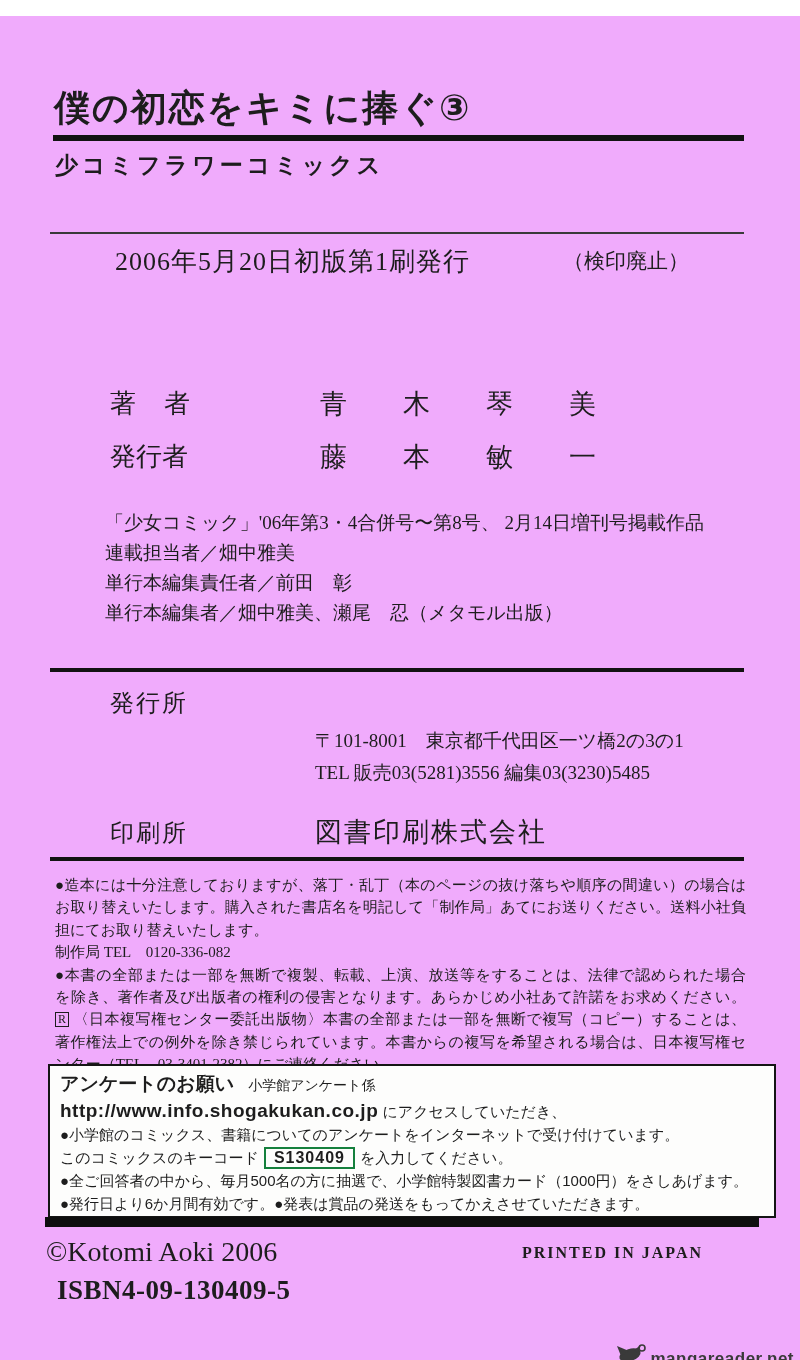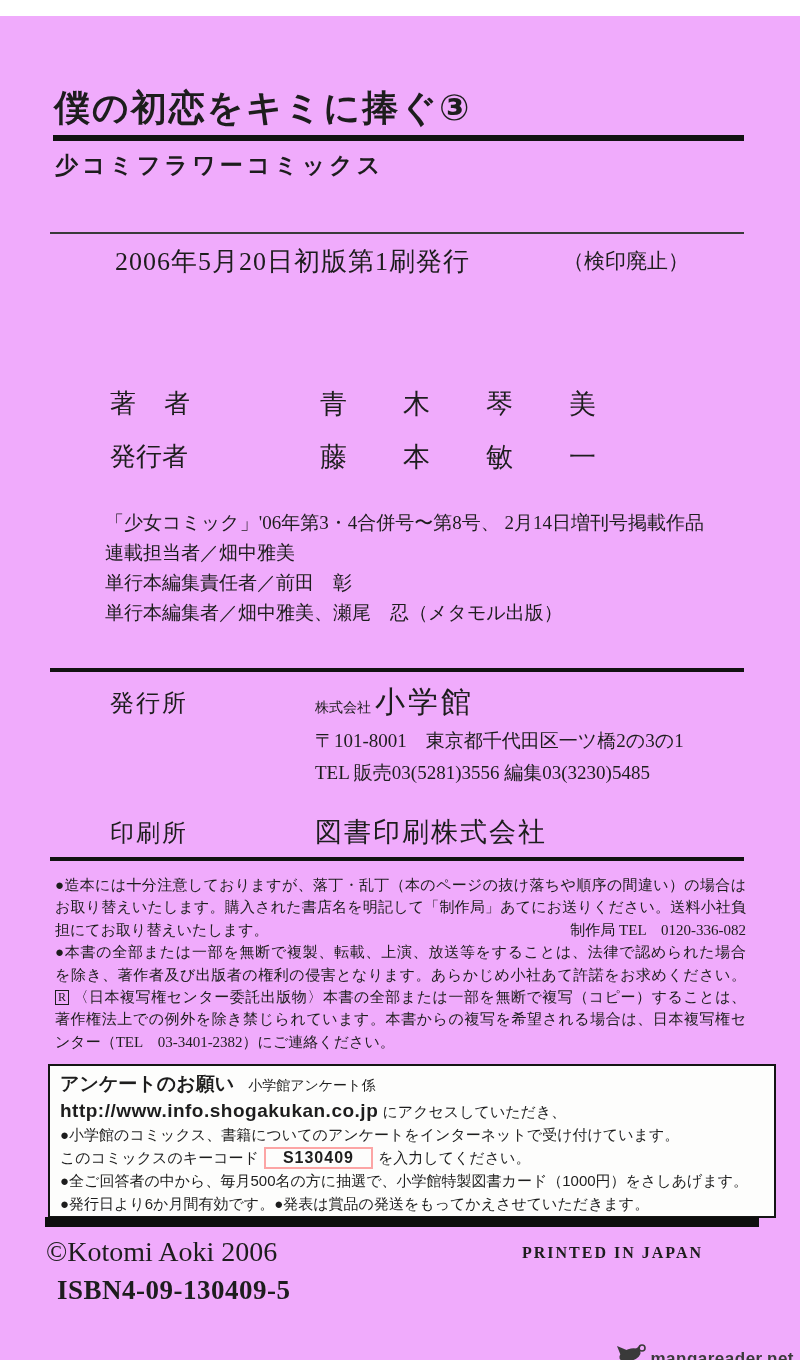--- a/index.html
+++ b/index.html
@@ -38,35 +38,35 @@
   .company-name{font-size:30px;letter-spacing:3px;}
   .address{left:315px;top:712px;font-size:19px;white-space:nowrap;}
   .telline{left:315px;top:744px;font-size:19px;white-space:nowrap;}
   .printer-label{left:110px;top:801px;font-size:24px;letter-spacing:2px;white-space:nowrap;}
   .printer-name{left:315px;top:798px;font-size:27px;letter-spacing:2px;white-space:nowrap;}
   .rule-mid2{left:50px;top:841px;width:694px;height:4px;background:#121212;}
 
   
   .legal{left:55px;top:858px;width:691px;font-size:15px;line-height:22.4px;}
   .legal-line{text-align:justify;text-align-last:justify;}
-  .legal-line.flexline{display:flex;justify-content:space-between;text-align:left;text-align-last:left;}
+  .legal-line.flexline{display:flex;justify-content:space-between;text-align:left;text-align-last:left;flex-direction:column;}
   .legal-line.plain{text-align:left;text-align-last:left;}
   .rbox{display:inline-block;border:1.5px solid #1d1d1d;line-height:13px;font-size:12px;
         padding:0 2px;margin-right:4px;vertical-align:1px;}
 
   
   .survey{left:48px;top:1048px;width:704px;height:138px;border:2.5px solid #151515;
           background:#fdfdfc;padding:6px 10px;box-sizing:content-box;
           font-size:15px;line-height:23px;}
   .survey-head{display:flex;align-items:baseline;gap:14px;margin-bottom:2px;}
   .survey-title{font-size:19px;font-weight:bold;}
   .survey-sub{font-size:14px;}
   .survey-url{font-size:19px;font-weight:bold;letter-spacing:0.5px;}
-  .keycode{display:inline-block;border:2px solid #fca5a5;font-size:16px;font-weight:bold;
-           padding:0 17px;line-height:18px;margin:0 5px;letter-spacing:1px;}
+  .keycode{display:inline-block;border:2px solid #15803d;font-size:16px;font-weight:bold;
+           padding:0 8px;line-height:18px;margin:0 5px;letter-spacing:1px;}
 
   .bigbar{left:45px;top:1201px;width:714px;height:10px;background:#0e0e0e;}
 
   
   .copyright{left:46px;top:1220px;font-size:28px;white-space:nowrap;}
   .printedin{left:522px;top:1228px;font-size:16px;font-weight:bold;letter-spacing:2px;white-space:nowrap;}
   .isbn{left:57px;top:1259px;font-size:27px;font-weight:bold;letter-spacing:0.5px;white-space:nowrap;}
 
   .watermark{right:6px;top:1326px;display:flex;align-items:center;gap:2px;color:#3a3a3a;}
   .watermark-text{font-size:17px;font-weight:bold;letter-spacing:0.5px;}
@@ -91,24 +91,20 @@
 
   <div class="abs serial">
     <div>「少女コミック」'06年第3・4合併号〜第8号、 2月14日増刊号掲載作品</div>
     <div>連載担当者／畑中雅美</div>
     <div>単行本編集責任者／前田　彰</div>
     <div>単行本編集者／畑中雅美、瀬尾　忍（メタモル出版）</div>
   </div>
 
   <div class="abs rule-mid1"></div>
   <div class="abs office-label">発行所</div>
-  <div class="abs company">
-    <span class="company-prefix">株式会社</span>
-    <span class="company-name">小学館</span>
-  </div>
   <div class="abs address">〒101-8001　東京都千代田区一ツ橋2の3の1</div>
   <div class="abs telline">TEL 販売03(5281)3556 編集03(3230)5485</div>
   <div class="abs printer-label">印刷所</div>
   <div class="abs printer-name">図書印刷株式会社</div>
   <div class="abs rule-mid2"></div>
 
   <div class="abs legal">
     <div class="legal-line">●造本には十分注意しておりますが、落丁・乱丁（本のページの抜け落ちや順序の間違い）の場合は</div>
     <div class="legal-line">お取り替えいたします。購入された書店名を明記して「制作局」あてにお送りください。送料小社負</div>
     <div class="legal-line flexline">

